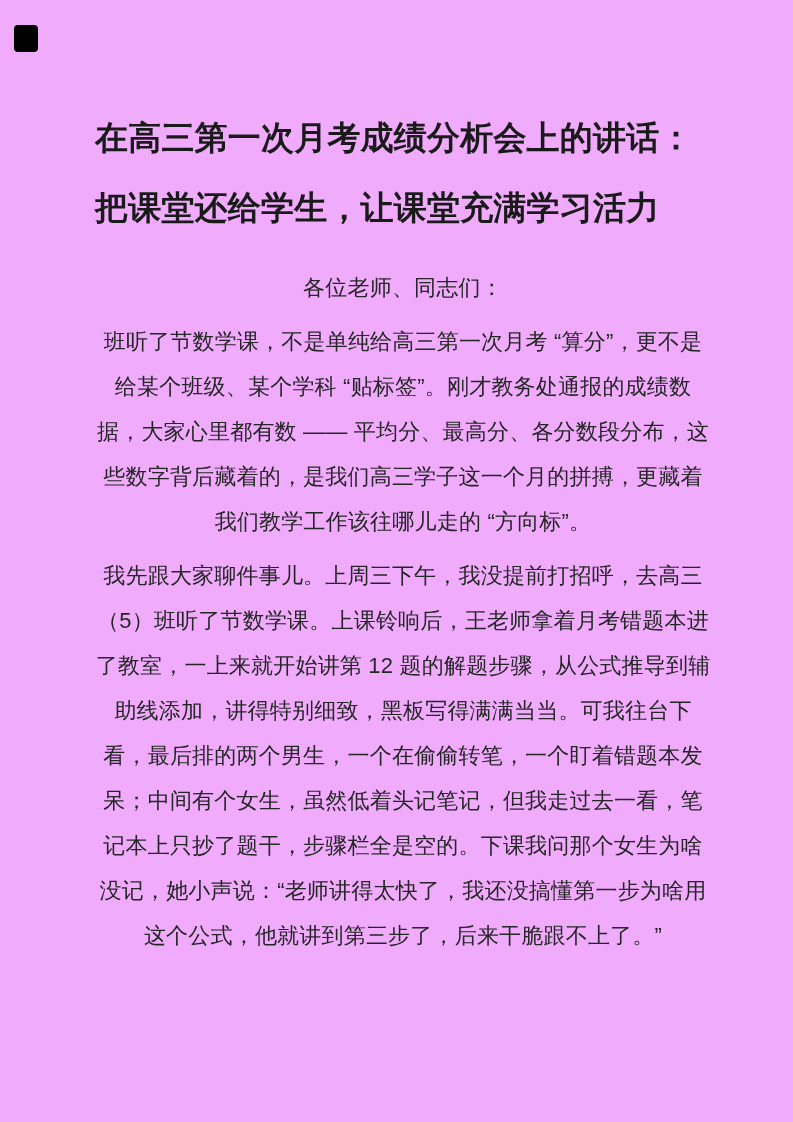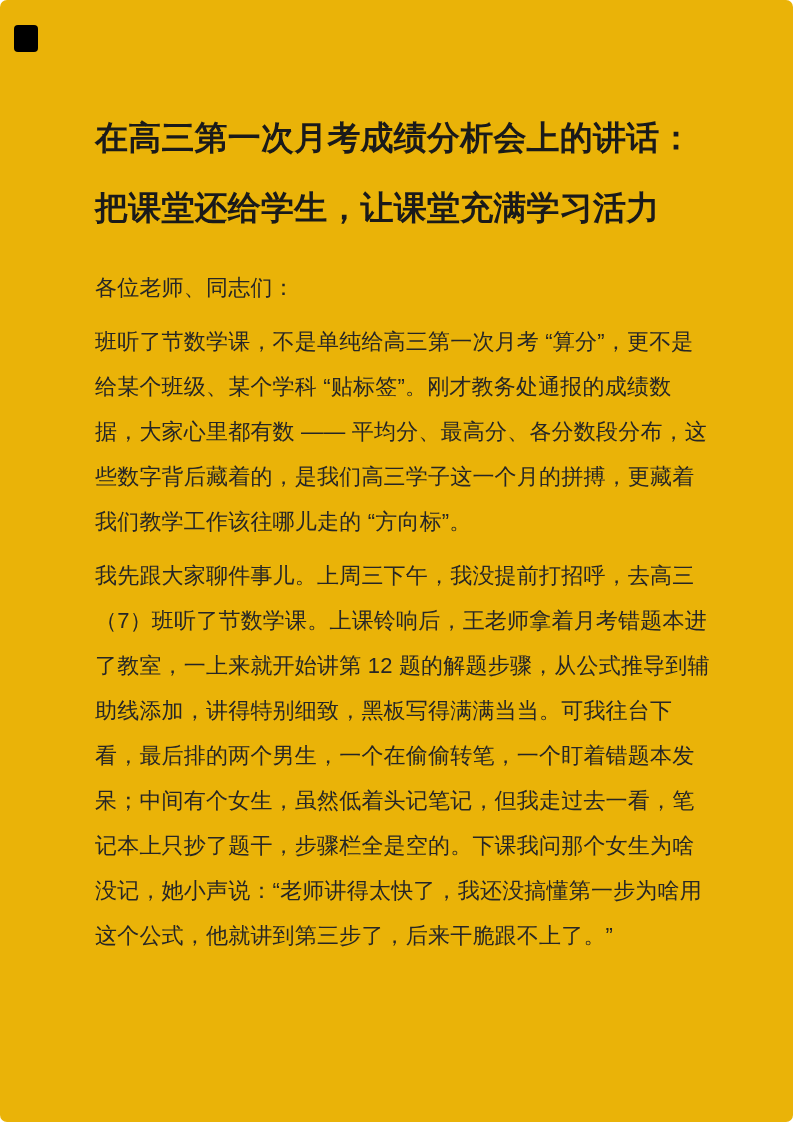--- a/index.html
+++ b/index.html
@@ -9,23 +9,22 @@
   }
   body {
     width: 793px;
     height: 1122px;
     font-family: "Liberation Sans", "DejaVu Sans", sans-serif;
   }
   .page {
     position: relative;
     width: 793px;
     height: 1122px;
-    background: #eab308;
+    background: #f0abfc;
     overflow: hidden;
-    border-radius: 7px;
   }
   .corner-mark {
     position: absolute;
     left: 14px;
     top: 25px;
     width: 24px;
     height: 27px;
     background: #000000;
     border-radius: 4px;
   }
@@ -43,30 +42,30 @@
     color: #1a1a1a;
     letter-spacing: 0.2px;
   }
   .doc-body p {
     margin: 0 0 9px 0;
     font-size: 22px;
     line-height: 45px;
     font-weight: 400;
     color: #262626;
     letter-spacing: 0.2px;
-    text-align: left;
+    text-align: center;
     word-break: break-all;
   }
 </style>
 </head>
 <body>
 
 <div class="page">
   <div class="corner-mark"></div>
   <div class="content">
     <h1 class="doc-title">在高三第一次月考成绩分析会上的讲话：把课堂还给学生，让课堂充满学习活力</h1>
     <div class="doc-body">
         <p>各位老师、同志们：</p>
         <p>班听了节数学课，不是单纯给高三第一次月考 “算分”，更不是给某个班级、某个学科 “贴标签”。刚才教务处通报的成绩数据，大家心里都有数 —— 平均分、最高分、各分数段分布，这些数字背后藏着的，是我们高三学子这一个月的拼搏，更藏着我们教学工作该往哪儿走的 “方向标”。</p>
-        <p>我先跟大家聊件事儿。上周三下午，我没提前打招呼，去高三（7）班听了节数学课。上课铃响后，王老师拿着月考错题本进了教室，一上来就开始讲第 12 题的解题步骤，从公式推导到辅助线添加，讲得特别细致，黑板写得满满当当。可我往台下看，最后排的两个男生，一个在偷偷转笔，一个盯着错题本发呆；中间有个女生，虽然低着头记笔记，但我走过去一看，笔记本上只抄了题干，步骤栏全是空的。下课我问那个女生为啥没记，她小声说：“老师讲得太快了，我还没搞懂第一步为啥用这个公式，他就讲到第三步了，后来干脆跟不上了。”</p>
+        <p>我先跟大家聊件事儿。上周三下午，我没提前打招呼，去高三（5）班听了节数学课。上课铃响后，王老师拿着月考错题本进了教室，一上来就开始讲第 12 题的解题步骤，从公式推导到辅助线添加，讲得特别细致，黑板写得满满当当。可我往台下看，最后排的两个男生，一个在偷偷转笔，一个盯着错题本发呆；中间有个女生，虽然低着头记笔记，但我走过去一看，笔记本上只抄了题干，步骤栏全是空的。下课我问那个女生为啥没记，她小声说：“老师讲得太快了，我还没搞懂第一步为啥用这个公式，他就讲到第三步了，后来干脆跟不上了。”</p>
       </div>
   </div>
 </div>
 
 </body></html>

